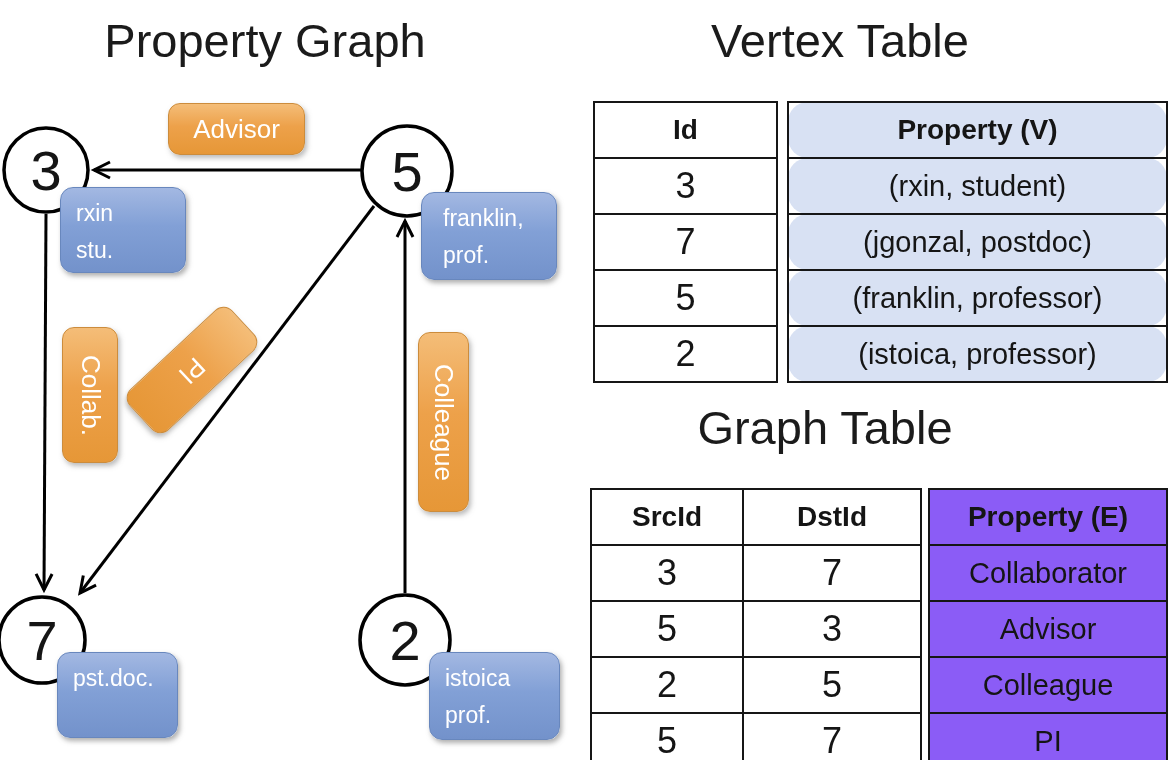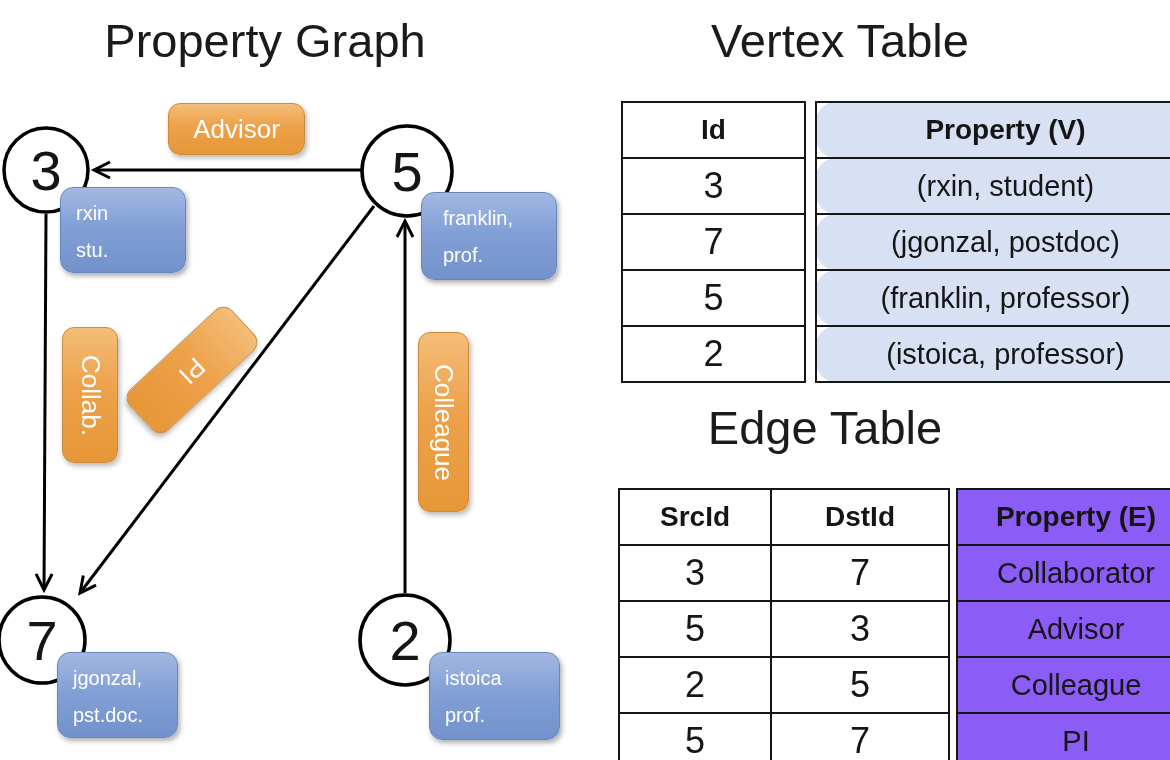--- a/index.html
+++ b/index.html
@@ -13,32 +13,32 @@
   }
   
   svg.graph { position:absolute; left:0; top:0; }
   .node-circle { fill:#ffffff; stroke:#000000; stroke-width:3.5px; }
   .edge-line  { stroke:#000000; stroke-width:3px; fill:none; }
   .node-digit { font-size:56px; fill:#151515; text-anchor:middle; }
   .vbox {
     position:absolute; border-radius:13px; color:#ffffff;
     background:linear-gradient(180deg,#a3b8e2 0%,#82a0d6 45%,#7392cb 100%);
     border:1px solid #6887bd; box-shadow:2px 3px 5px rgba(110,110,110,.55);
-    font-size:20px; line-height:37px; padding:7px 0 0 15px; box-sizing:border-box;
+    font-size:23px; line-height:37px; padding:7px 0 0 15px; box-sizing:border-box;
   }
   .ebox {
     position:absolute; border-radius:12px; color:#ffffff;
     background:linear-gradient(180deg,#f4bd78 0%,#eda14a 45%,#e69737 100%);
     border:1px solid #cc8c3c; box-shadow:2px 3px 5px rgba(120,120,120,.5);
     display:flex; align-items:center; justify-content:center;
     font-size:26px; box-sizing:border-box;
   }
   .ebox .vtext { transform:rotate(90deg); white-space:nowrap; }
   
-  table.tbl { position:absolute; border-collapse:collapse; table-layout:fixed;margin-left:28px; }
+  table.tbl { position:absolute; border-collapse:collapse; table-layout:fixed; }
   table.tbl th, table.tbl td {
     border:2px solid #161616; text-align:center; vertical-align:middle;
     height:54px; padding:0; overflow:hidden; white-space:nowrap;
   }
   table.tbl th { font-size:28px; font-weight:bold; }
   td.num  { font-size:36px; font-weight:400; }
   td.txt  { font-size:29px; font-weight:400; }
   .vfill  { background:#d8e1f3;border-radius:20px; }
   .efill  { background:#8b5cf6; }
 </style>
@@ -74,21 +74,20 @@
 
   <div class="vbox" style="left:60px;top:187px;width:126px;height:86px;">
     <div>rxin</div>
     <div>stu.</div>
   </div>
   <div class="vbox" style="left:421px;top:192px;width:136px;height:88px;padding-left:21px;">
     <div>franklin,</div>
     <div>prof.</div>
   </div>
   <div class="vbox" style="left:57px;top:652px;width:121px;height:86px;">
-    <div>jgonzal,</div>
     <div>pst.doc.</div>
   </div>
   <div class="vbox" style="left:429px;top:652px;width:131px;height:88px;">
     <div>istoica</div>
     <div>prof.</div>
   </div>
 
   <div class="ebox" style="left:168px;top:103px;width:137px;height:52px;">
     <span>Advisor</span>
   </div>
@@ -137,21 +136,21 @@
         </tr>
     <tr>
           <td class="txt vfill">(franklin, professor)</td>
         </tr>
     <tr>
           <td class="txt vfill">(istoica, professor)</td>
         </tr>
   </tbody>
     </table>
 
-  <div class="big-title" style="left:560px;top:400px;width:530px;">Edge Table</div>
+  <div class="big-title" style="left:560px;top:400px;width:530px;">Graph Table</div>
 
   <table class="tbl" style="left:590px;top:488px;width:330px;">
     <colgroup>
         <col style="width:152px">
         <col style="width:178px">
       </colgroup>
     <tbody>
         <tr>
       <th>SrcId</th>
       <th>DstId</th>

